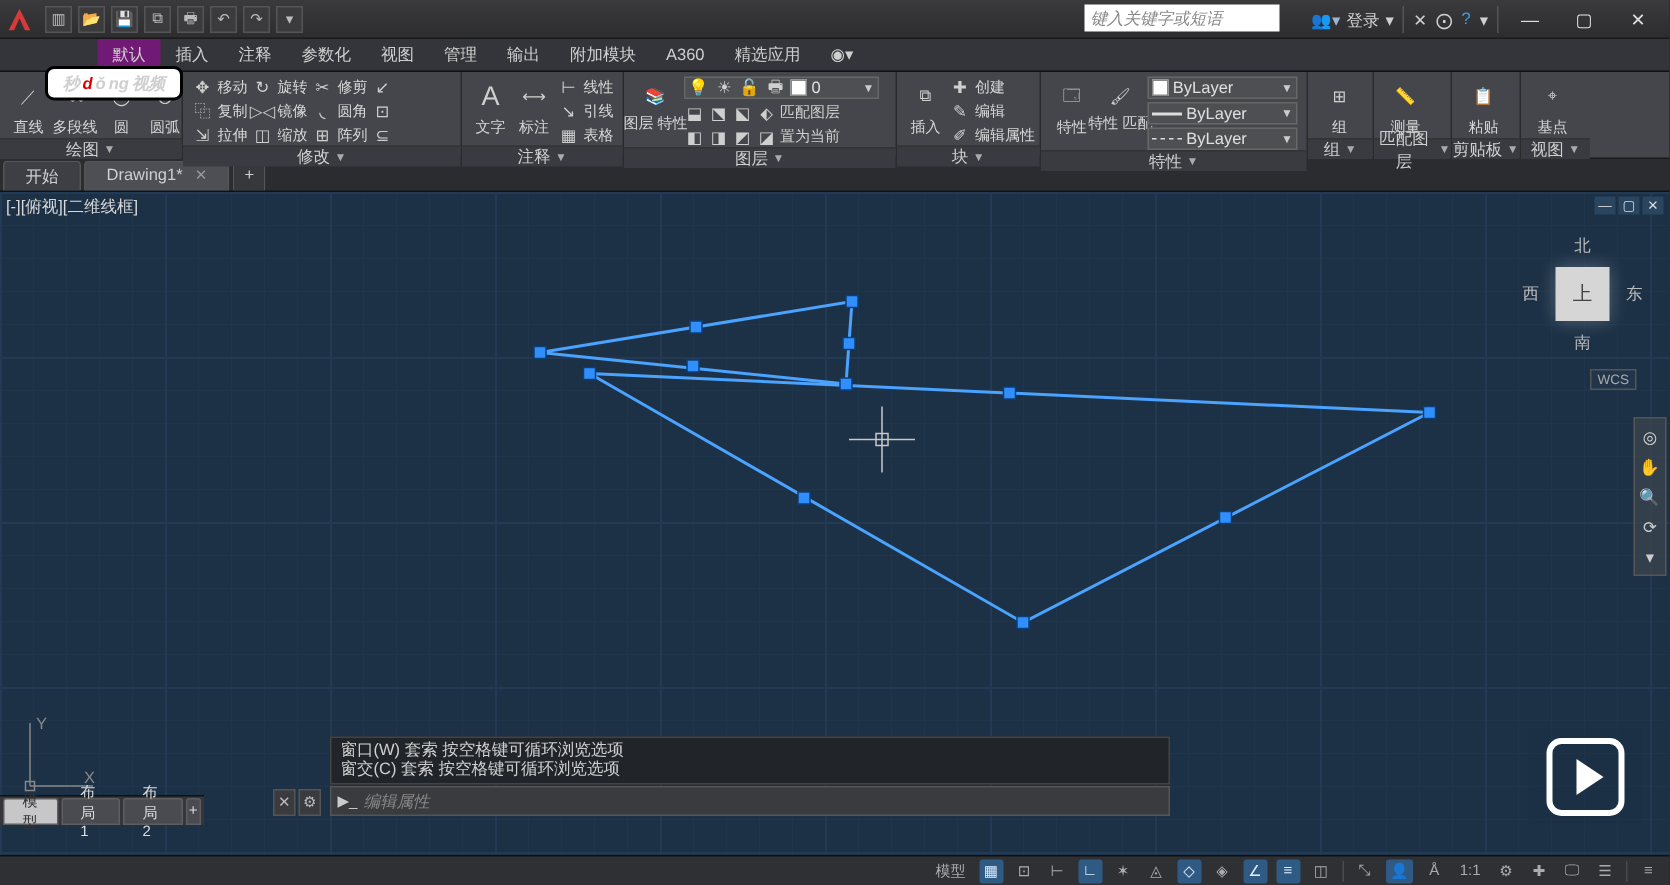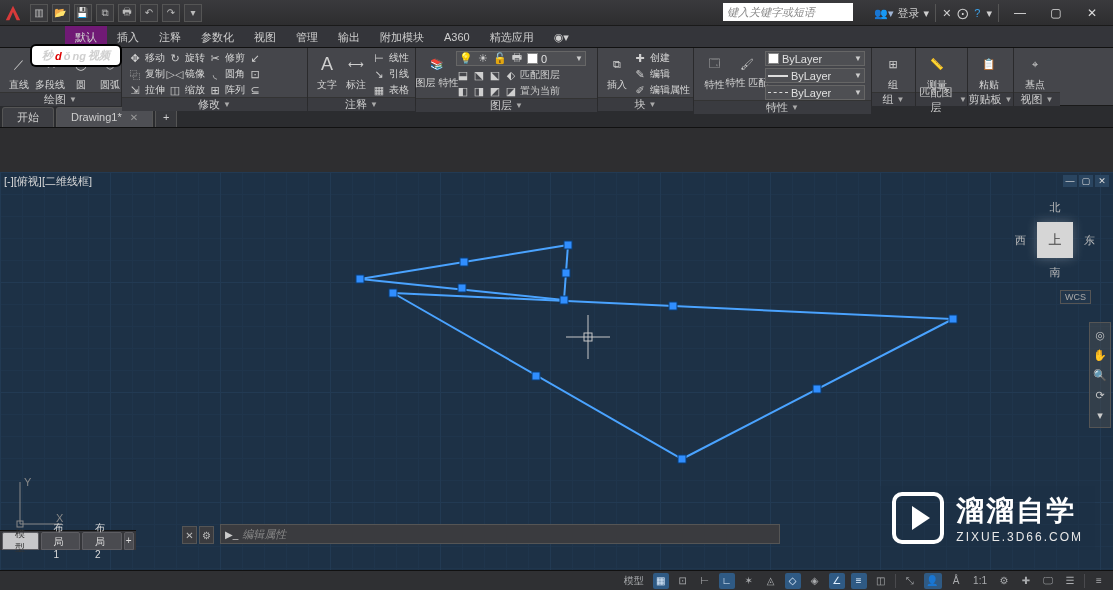--- a/index.html
+++ b/index.html
@@ -33,21 +33,21 @@
   .combo .sw{width:11px;height:11px;background:#fff;border:1px solid #888;}
   .combo .txt{flex:1;color:#e0e0e0;}
   .combo .car{font-size:8px;color:#ccc;}
   .layer-row{display:flex;align-items:center;gap:2px;}
   .layer-ico{width:14px;height:14px;display:flex;align-items:center;justify-content:center;}
   .file-tabs{height:22px;background:#2b2c2f;display:flex;align-items:center;padding-left:2px;border-bottom:1px solid #111;}
   .ftab{height:20px;padding:0 14px;background:#3e3f44;border:1px solid #555;border-bottom:none;margin-right:2px;display:flex;align-items:center;gap:8px;color:#d0d0d0;font-size:11px;border-radius:3px 3px 0 0;}
   .ftab.active{background:#4e4f54;}
   .ftab .x{color:#999;font-size:10px;}
   .ftab.plus{width:22px;padding:0;justify-content:center;background:#37383c;}
-  .canvas-wrap{position:absolute;left:0;top:128px;right:0;bottom:20px;margin-top:44px;}
+  .canvas-wrap{position:absolute;left:0;top:128px;right:0;bottom:20px;}
   .canvas{width:100%;height:100%;background:#1d3146;position:relative;overflow:hidden;}
   .grid{position:absolute;inset:0;background-image:
      linear-gradient(#223a53 1px,transparent 1px),
      linear-gradient(90deg,#223a53 1px,transparent 1px),
      linear-gradient(#1f354c 1px,transparent 1px),
      linear-gradient(90deg,#1f354c 1px,transparent 1px);
      background-size:110px 110px,110px 110px,22px 22px,22px 22px;}
   .view-label{position:absolute;top:2px;left:4px;color:#d8d8d8;font-size:11px;}
   .view-ctrl{position:absolute;top:3px;right:4px;display:flex;gap:2px;}
   .view-ctrl span{width:14px;height:12px;background:#2a4560;display:flex;align-items:center;justify-content:center;font-size:9px;color:#ddd;}
@@ -490,20 +490,24 @@
       <div class="nb">🔍</div>
       <div class="nb">⟳</div>
       <div class="nb">▾</div>
     </div>
 
     <div class="cmd-pre">
         <span>✕</span>
         <span>⚙</span>
       </div>
     <div class="cmdbox">
+      <div class="cmd-hist">
+        <div>窗口(W) 套索  按空格键可循环浏览选项</div>
+        <div>窗交(C) 套索  按空格键可循环浏览选项</div>
+      </div>
       <div class="cmd-line">
         <span class="chev">▶_</span>
         <span class="prompt">编辑属性</span>
       </div>
     </div>
 
     <div class="layout-tabs">
         <div class="layout-tabs-inner">
       <div class="ltab active">模型</div>
       <div class="ltab">布局1</div>
@@ -544,17 +548,13 @@
   <span class="pill">
       <span>秒</span>
       <span class="d">d</span>
       <span>ǒ</span>
       <span>ng</span>
       <span>视频</span>
     </span>
 </div>
 <div class="watermark">
   <div class="wm-play"></div>
-  <div class="wm-txt">
-    <div class="t1">溜溜自学</div>
-    <div class="t2">ZIXUE.3D66.COM</div>
-  </div>
 </div>
 
 </body></html>

